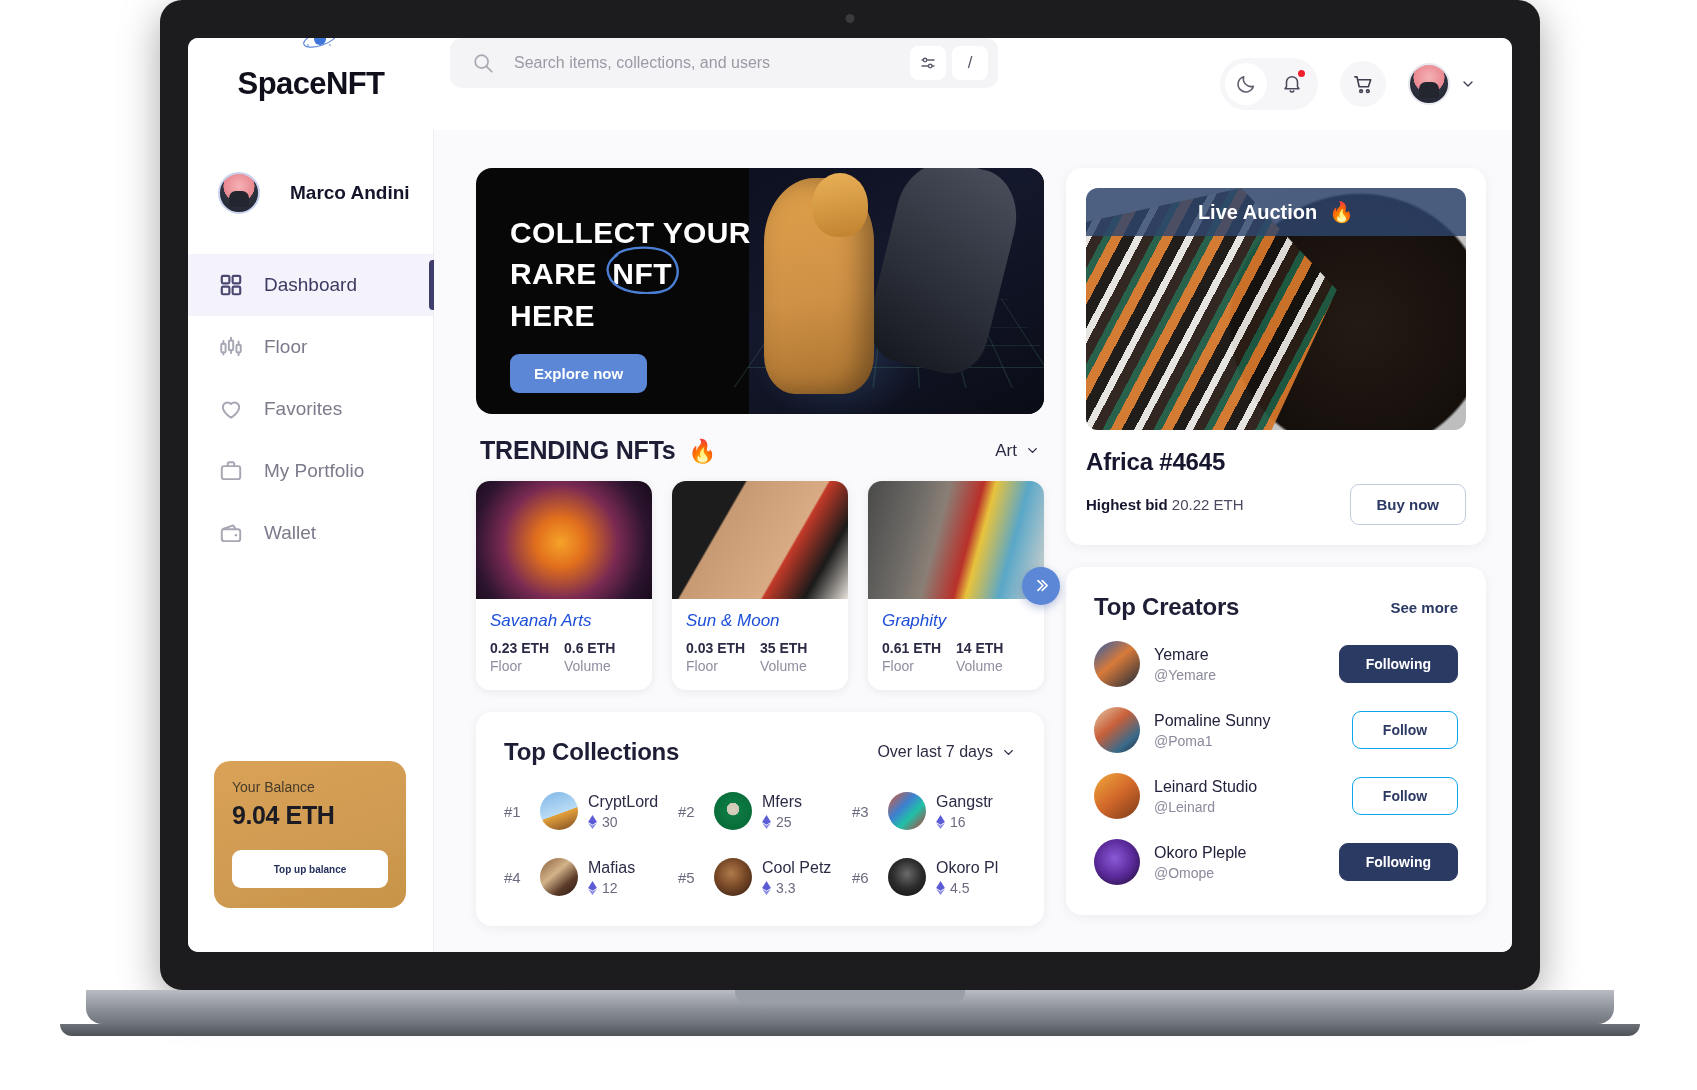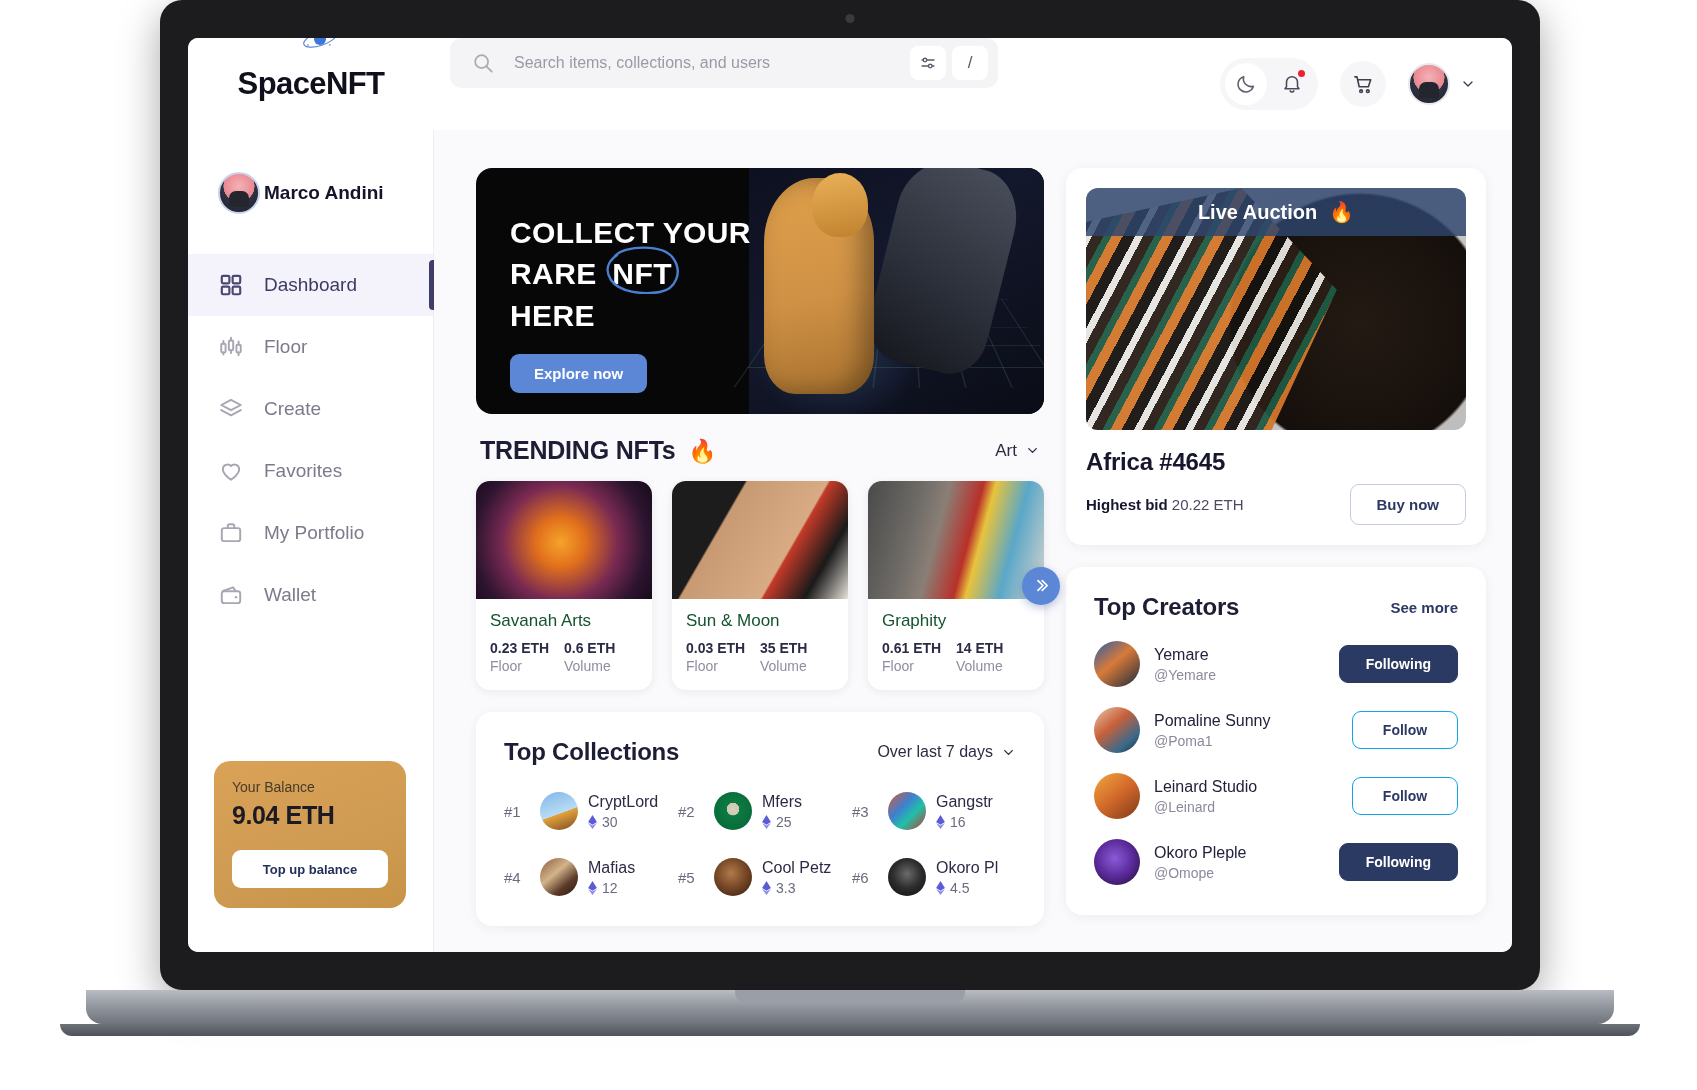--- a/index.html
+++ b/index.html
@@ -174,21 +174,21 @@
 
   
   .sidebar {
     width: 246px; flex: 0 0 246px;
     background: #ffffff;
     border-right: 1px solid #ececf2;
     display: flex; flex-direction: column;
     padding-top: 26px;
   }
   .side-user {
-    display: flex; align-items: center; gap: 4px;
+    display: flex; align-items: center; gap: 30px;
     padding: 0 0 0 30px;
     height: 74px;
   }
   .avatar-side {
     width: 42px; height: 42px; border-radius: 50%;
     background: radial-gradient(circle at 50% 32%, #f4b2b6 0%, #e9878f 48%, #2f3240 49%, #1d202b 100%);
     border: 2px solid #c9d3ef;
     position: relative; overflow: hidden;
   }
   .avatar-side::after {
@@ -234,21 +234,21 @@
   }
   .balance-label { font-size: 14px; color: #2e2a22; opacity: .85; }
   .balance-amount { font-size: 25px; font-weight: 700; margin-top: 6px; letter-spacing: -.4px; }
   .topup-btn {
     margin-top: 20px;
     width: 100%;
     height: 38px;
     background: #ffffff;
     border: none; border-radius: 9px;
     font-family: "Liberation Sans", sans-serif;
-    font-size: 13px; font-weight: 700;
+    font-size: 10px; font-weight: 700;
     color: #23305c;
     cursor: pointer;
   }
 
   
   .main {
     flex: 1;
     background: #fafafc;
     display: flex;
     gap: 22px;
@@ -345,21 +345,21 @@
   .trend-row { display: flex; gap: 20px; position: relative; }
   .nft-card {
     flex: 1; min-width: 0;
     background: #ffffff;
     border-radius: 14px;
     overflow: hidden;
     box-shadow: 0 2px 10px rgba(22,22,50,.07);
   }
   .nft-thumb { height: 118px; width: 100%; }
   .nft-meta { padding: 12px 14px 16px 14px; }
-  .nft-name { font-size: 17px; font-weight: 500; color: #14532d; }
+  .nft-name { font-size: 17px; font-weight: 500; color: #1d4ed8; font-style: italic; }
   .nft-stats { display: flex; margin-top: 9px; }
   .stat { flex: 1; }
   .stat-val { font-size: 14px; font-weight: 600; color: #2b2b46; }
   .stat-lbl { font-size: 14px; color: #8e8ea0; margin-top: 2px; }
   .carousel-next {
     position: absolute;
     right: -16px; top: 50%; transform: translateY(-50%);
     width: 38px; height: 38px;
     border-radius: 50%;
     background: #5b87d6;
@@ -560,27 +560,20 @@
                 <rect x="10" y="6" width="4" height="9" rx="1"></rect>
                   <line x1="12" y1="3.5" x2="12" y2="6" stroke-linecap="round"></line>
                   <line x1="12" y1="15" x2="12" y2="17.5" stroke-linecap="round"></line>
                 <rect x="17" y="10" width="4" height="7" rx="1"></rect>
                   <line x1="19" y1="7" x2="19" y2="10" stroke-linecap="round"></line>
                   <line x1="19" y1="17" x2="19" y2="19.5" stroke-linecap="round"></line>
               </svg>
               <span>Floor</span>
             </div>
 
-            <div class="nav-item">
-              <svg class="nav-ico" viewBox="0 0 24 24" fill="none" stroke="#8a8a9c" stroke-width="1.8">
-                <polygon points="12,3.5 21,8.3 12,13.1 3,8.3" stroke-linejoin="round"></polygon>
-                <polyline points="3,13 12,17.8 21,13" stroke-linecap="round" stroke-linejoin="round"></polyline>
-              </svg>
-              <span>Create</span>
-            </div>
 
             <div class="nav-item">
               <svg class="nav-ico" viewBox="0 0 24 24" fill="none" stroke="#8a8a9c" stroke-width="1.8">
                 <path d="M12 20s-7.5-4.7-7.5-9.6A4.3 4.3 0 0 1 12 7.4a4.3 4.3 0 0 1 7.5 3c0 4.9-7.5 9.6-7.5 9.6z" stroke-linejoin="round"></path>
               </svg>
               <span>Favorites</span>
             </div>
 
             <div class="nav-item">
               <svg class="nav-ico" viewBox="0 0 24 24" fill="none" stroke="#8a8a9c" stroke-width="1.8">

